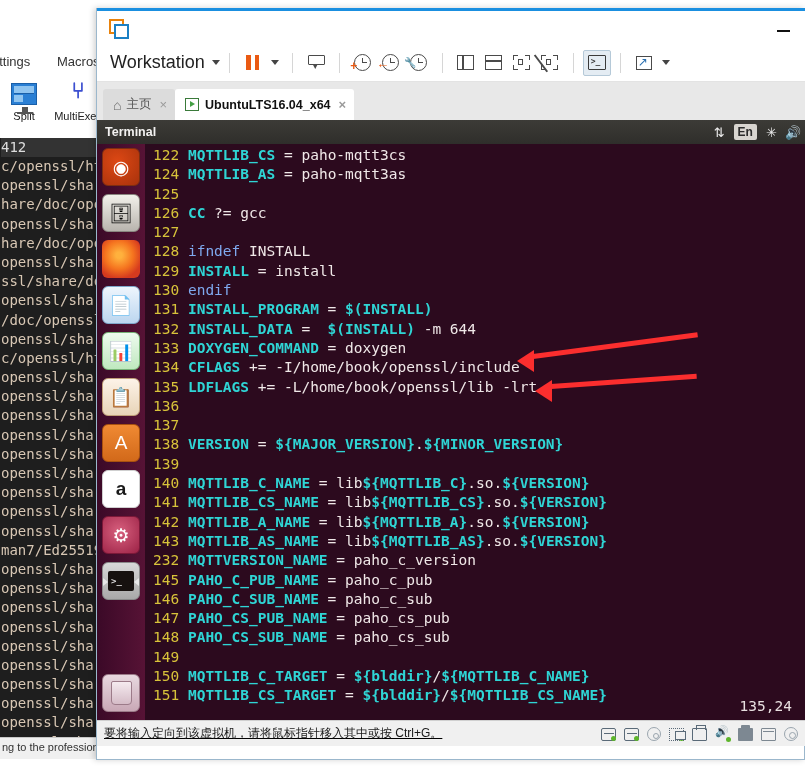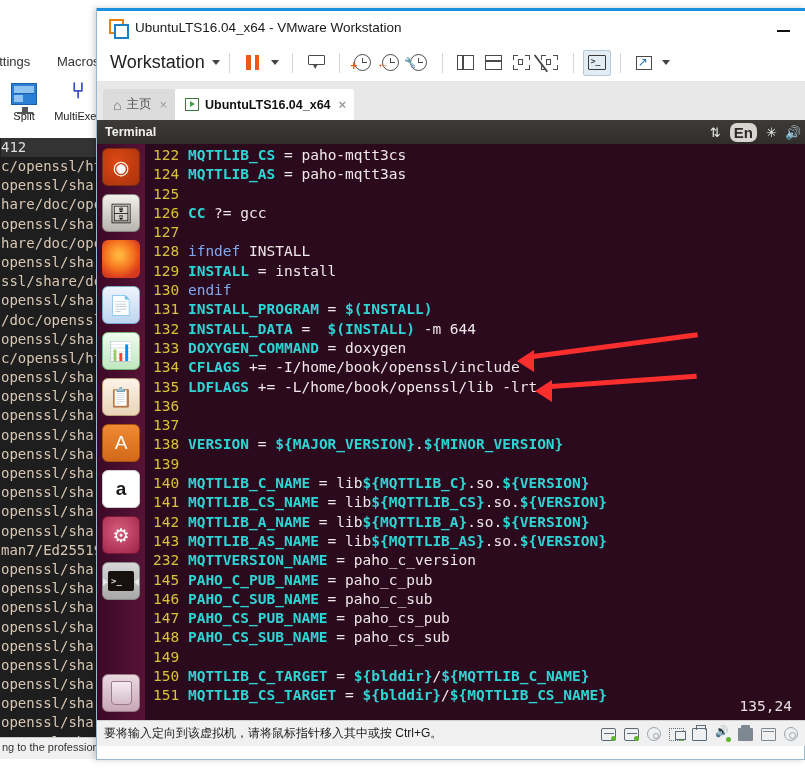--- a/index.html
+++ b/index.html
@@ -119,22 +119,22 @@
 
   
   .guest { position:absolute; left:0; top:112px; width:709px; height:600px;
            background:#2c001e; overflow:hidden; }
   .u-panel { position:absolute; left:0; top:0; width:709px; height:24px;
              background:linear-gradient(#3c3b37,#2f2e2b); display:flex; align-items:center; }
   .u-panel-title { margin-left:8px; font-size:12.5px; color:#f2f1f0; font-weight:bold; }
   .u-panel-right { position:absolute; right:4px; top:0; height:24px; display:flex;
                    align-items:center; gap:9px; }
   .u-ic { color:#eee; font-size:13px; line-height:1; }
-  .u-kbd { background:#d8d5d0; color:#2b2b2b; font-size:15px; font-weight:bold;
-           padding:1px 4px; border-radius:7px; }
+  .u-kbd { background:#d8d5d0; color:#2b2b2b; font-size:12px; font-weight:bold;
+           padding:1px 4px; border-radius:2px; }
 
   .launcher { position:absolute; left:0; top:24px; width:48px; height:576px;
               background:linear-gradient(to right,rgba(60,10,40,.93),rgba(90,20,55,.93)); }
   .lnc { position:absolute; left:5px; width:38px; height:38px; border-radius:6px;
          display:flex; align-items:center; justify-content:center; cursor:pointer;
          font-size:19px; overflow:hidden; }
   .lnc-ubuntu { background:radial-gradient(circle at 40% 35%,#dd4814,#a8320c);
                 border:1px solid #7e2e10; color:#fff; }
   .lnc-files { background:linear-gradient(#f2f0ea,#b8b4ae); border:1px solid #8a8680; }
   .lnc-ff { background:radial-gradient(circle at 45% 40%,#ffb13d 10%,#f5741f 45%,#d63a1e 75%); }
@@ -171,21 +171,21 @@
   .cursor-pos { position:absolute; right:14px; bottom:6px; color:#e8e0e0;
                 font-family:"DejaVu Sans Mono",monospace; font-size:14.5px; }
 
   .arrow { position:absolute; }
   .arrow .shaft { position:absolute; height:5px; background:#fb2e2e; }
   .arrow .head { position:absolute; width:0;height:0; border-top:11px solid transparent;
                  border-bottom:11px solid transparent; border-right:17px solid #fb2e2e; }
 
   .vm-status { position:absolute; left:0; top:712px; width:709px; height:26px;
                background:#f0f0f0; border-top:1px solid #d0d0d0; display:flex;
-               align-items:center; }
+               align-items:center;text-decoration:underline; }
   .vm-status-text { margin-left:7px; font-size:12px; color:#1a1a1a; }
   .vm-dev { position:absolute; right:8px; top:0; height:26px; display:flex;
             align-items:center; gap:8px; }
   .dv { width:15px; height:13px; position:relative; }
   .dv u { position:absolute; right:-1px; bottom:-1px; width:5px; height:5px;
           background:#5db52b; border-radius:50%; display:block; }
   .dv-hdd { border:1.5px solid #5a6a78; border-radius:2px; }
   .dv-hdd:after { content:""; position:absolute; left:1.5px; top:4px; right:1.5px;
                   height:1.5px; background:#5a6a78; }
   .dv-cd { width:14px;height:14px; border:1.6px solid #9aa5ae; border-radius:50%; }
@@ -270,21 +270,20 @@
     </div>
     <div class="bg-status">ng to the profession</div>
     <div class="bg-scroll"></div>
   </div>
 
   <div class="vm">
     <div class="vm-accent"></div>
 
     <div class="vm-title">
       <span class="vm-ico"></span>
-      <span class="vm-title-text">UbuntuLTS16.04_x64 - VMware Workstation</span>
       <span class="vm-min">
           <i></i>
         </span>
     </div>
 
     <div class="vm-toolbar">
       <span class="tb-ws">
         <span>Workstation</span>
         <i class="caret"></i>
       </span>

